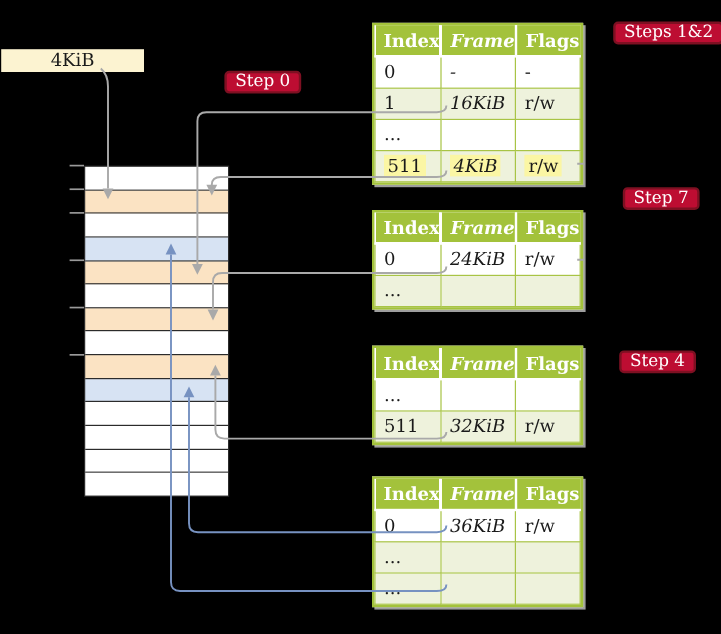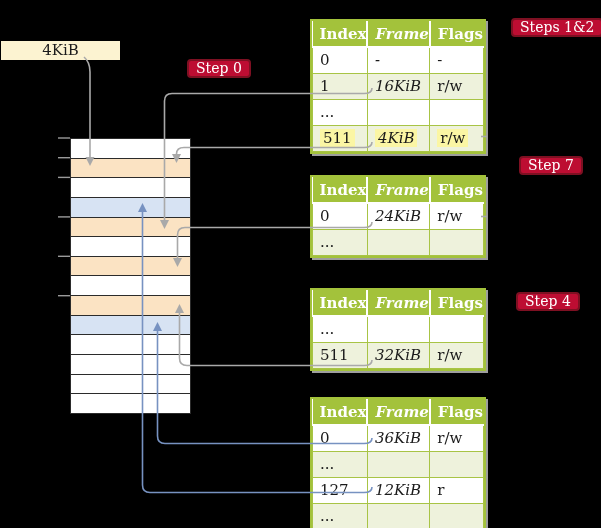--- a/index.html
+++ b/index.html
@@ -177,25 +177,20 @@
           <tbody>
             <tr>
               <td class="col-index">0</td>
               <td class="col-frame">36KiB</td>
               <td class="col-flags">r/w</td>
             </tr>
             <tr class="shaded">
               <td class="col-index">...</td>
               <td class="col-frame"></td>
               <td class="col-flags"></td>
-            </tr>
-            <tr>
-              <td class="col-index">127</td>
-              <td class="col-frame">12KiB</td>
-              <td class="col-flags">r</td>
             </tr>
             <tr class="shaded">
               <td class="col-index">...</td>
               <td class="col-frame"></td>
               <td class="col-flags"></td>
             </tr>
           </tbody>
         </table>
       </div>
     </div>

